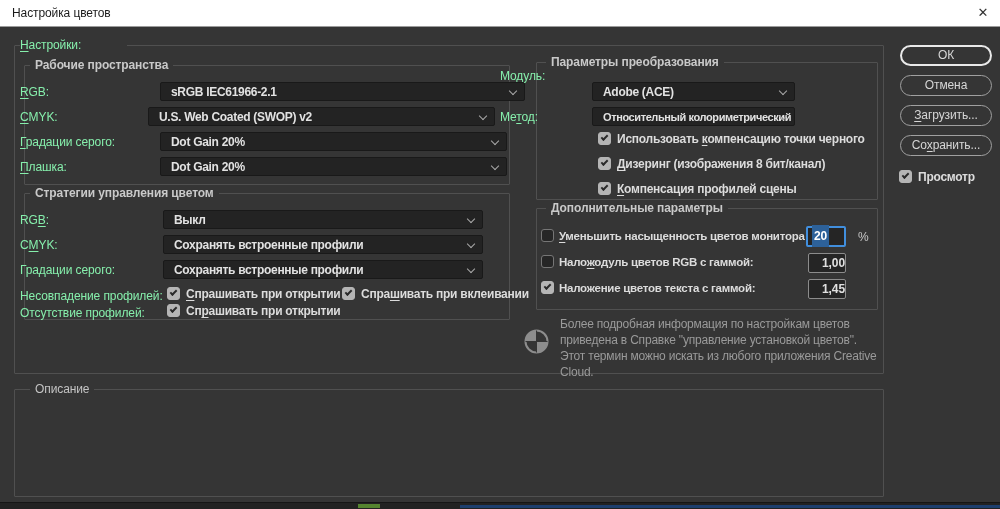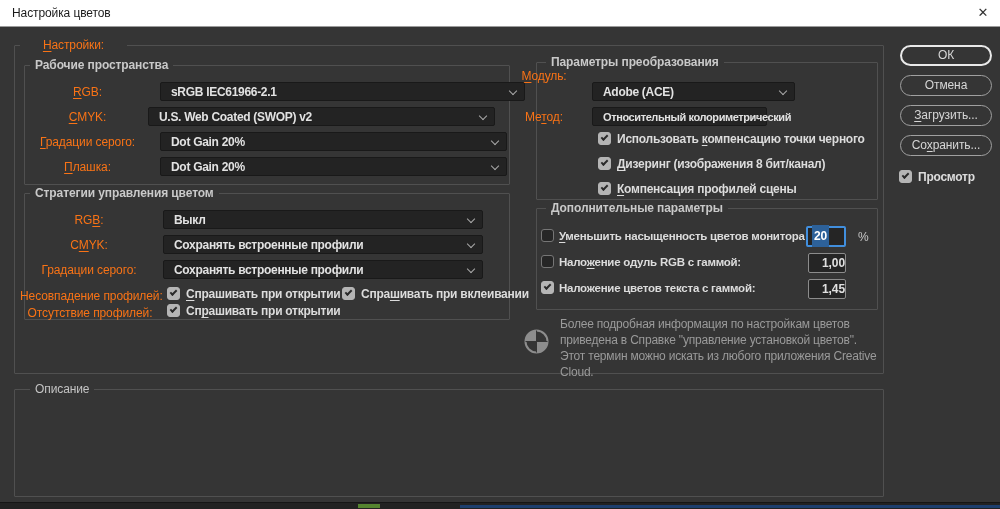--- a/index.html
+++ b/index.html
@@ -12,21 +12,21 @@
   .title-text { position:absolute; left:12px; top:0; line-height:27px; color:#1a1a1a; font-size:12px; }
   .close-btn { position:absolute; right:0; top:0; width:34px; height:27px; text-align:center; line-height:26px; color:#333; font-size:13px; cursor:default; }
 
   
   .dialog { position:absolute; left:0; top:27px; width:1000px; height:476px; background:#353535; border-bottom:1px solid #161616; }
 
   
   .gbox { position:absolute; border:1px solid #505050; border-radius:1px; }
   .gtitle { position:absolute; background:#353535; padding:0 5px; color:#c9c9c9; font-weight:bold; line-height:13px; z-index:2; white-space:nowrap; }
 
-  .lbl { position:absolute; color:#f97316; text-align:center; line-height:16px; white-space:nowrap; }
+  .lbl { position:absolute; color:#86efac; text-align:left; line-height:16px; white-space:nowrap; }
   .lbl i, .cap i { font-style:normal; }
   .u { text-decoration:underline; text-underline-offset:2px; }
 
   
   .dd { position:absolute; height:19px; background:#232323; border:1px solid #191919; border-radius:2px; z-index:2; }
   .dd-val { position:absolute; left:10px; top:0; line-height:18px; color:#e2e2e2; font-weight:bold; white-space:nowrap; letter-spacing:-0.3px; }
   .chev { position:absolute; right:8px; top:5px; width:6px; height:6px; border-right:1.5px solid #a9a9a9; border-bottom:1.5px solid #a9a9a9; transform:rotate(45deg); }
 
   
   .cb { position:absolute; width:13px; height:13px; border-radius:3px; background:#262626; border:1px solid #767676; }
@@ -138,21 +138,21 @@
   <div class="gbox" style="left:536px; top:62px; width:342px; height:138px;"></div>
   <span class="gtitle" style="left:546px; top:56px;text-align:right;">Параметры преобразования</span>
 
   <span class="lbl" style="left:500px; top:68px; width:88px;"><i></i><i class="u">М</i><i>одуль:</i></span>
   <div class="dd" style="left:592px; top:82px; width:203px;">
       <span class="dd-val">Adobe (ACE)</span>
       <span class="chev"></span>
     </div>
 
   <span class="lbl" style="left:500px; top:109px; width:88px;"><i>Ме</i><i class="u">т</i><i>од:</i></span>
-  <div class="dd" style="left:592px; top:107px; width:175px;">
+  <div class="dd" style="left:592px; top:107px; width:203px;">
       <span class="dd-val" style="font-size:11px; letter-spacing:-0.4px;">Относительный колориметрический</span>
       <span class="chev"></span>
     </div>
 
   <span class="cb checked" style="left:598px; top:132px;">
       <span class="tick"></span>
     </span>
   <span class="cap" style="left:617px; top:132px;"><i>Использовать </i><i class="u">к</i><i>омпенсацию точки черного</i></span>
 
   <span class="cb checked" style="left:598px; top:157px;">
@@ -167,21 +167,21 @@
 
   <div class="gbox" style="left:536px; top:208px; width:342px; height:102px;"></div>
   <span class="gtitle" style="left:546px; top:202px;">Дополнительные параметры</span>
 
   <span class="cb" style="left:541px; top:229px;"></span>
   <span class="cap" style="left:559px; top:229px; font-size:11.5px;"><i></i><i class="u">У</i><i>меньшить насыщенность цветов монитора на:</i></span>
   <span class="tinput focus" style="left:806px; top:226px;"><span class="sel">20</span></span>
   <span class="unit" style="left:858px; top:229px;">%</span>
 
   <span class="cb" style="left:541px; top:255px;"></span>
-  <span class="cap" style="left:559px; top:255px; font-size:11.5px;"><i>Нало</i><i class="u">ж</i><i>ение одуль RGB с гаммой:</i></span>
+  <span class="cap" style="left:559px; top:255px; font-size:11.5px;"><i>Нало</i><i class="u">ж</i><i>одуль цветов RGB с гаммой:</i></span>
   <span class="tinput" style="left:808px; top:253px;">1,00</span>
 
   <span class="cb checked" style="left:541px; top:281px;">
       <span class="tick"></span>
     </span>
   <span class="cap" style="left:559px; top:281px; font-size:11.5px;"><i></i><i class="u"></i><i>Наложение цветов текста с гаммой:</i></span>
   <span class="tinput" style="left:808px; top:279px;">1,45</span>
 
   <span class="info-icon">
     <svg width="27" height="27" viewBox="0 0 27 27">

